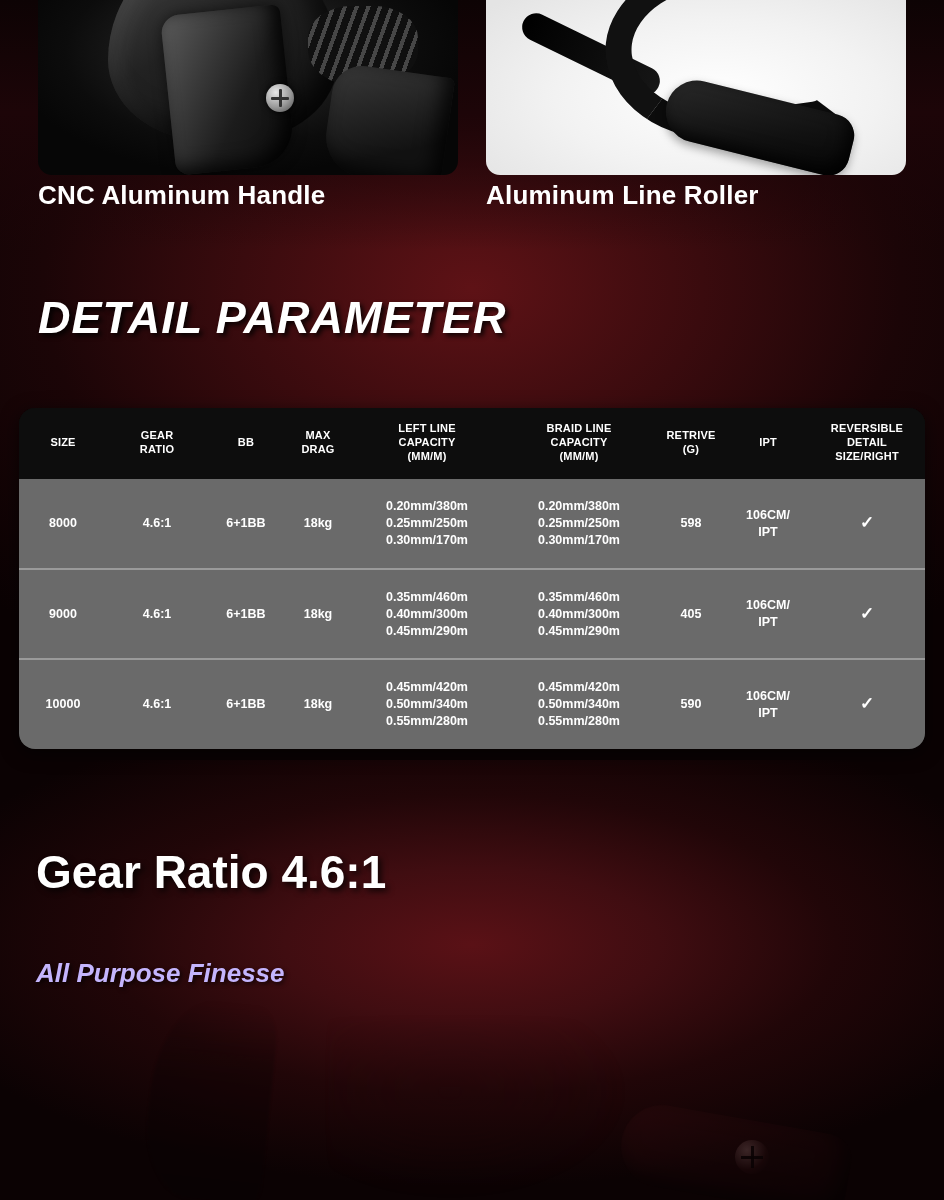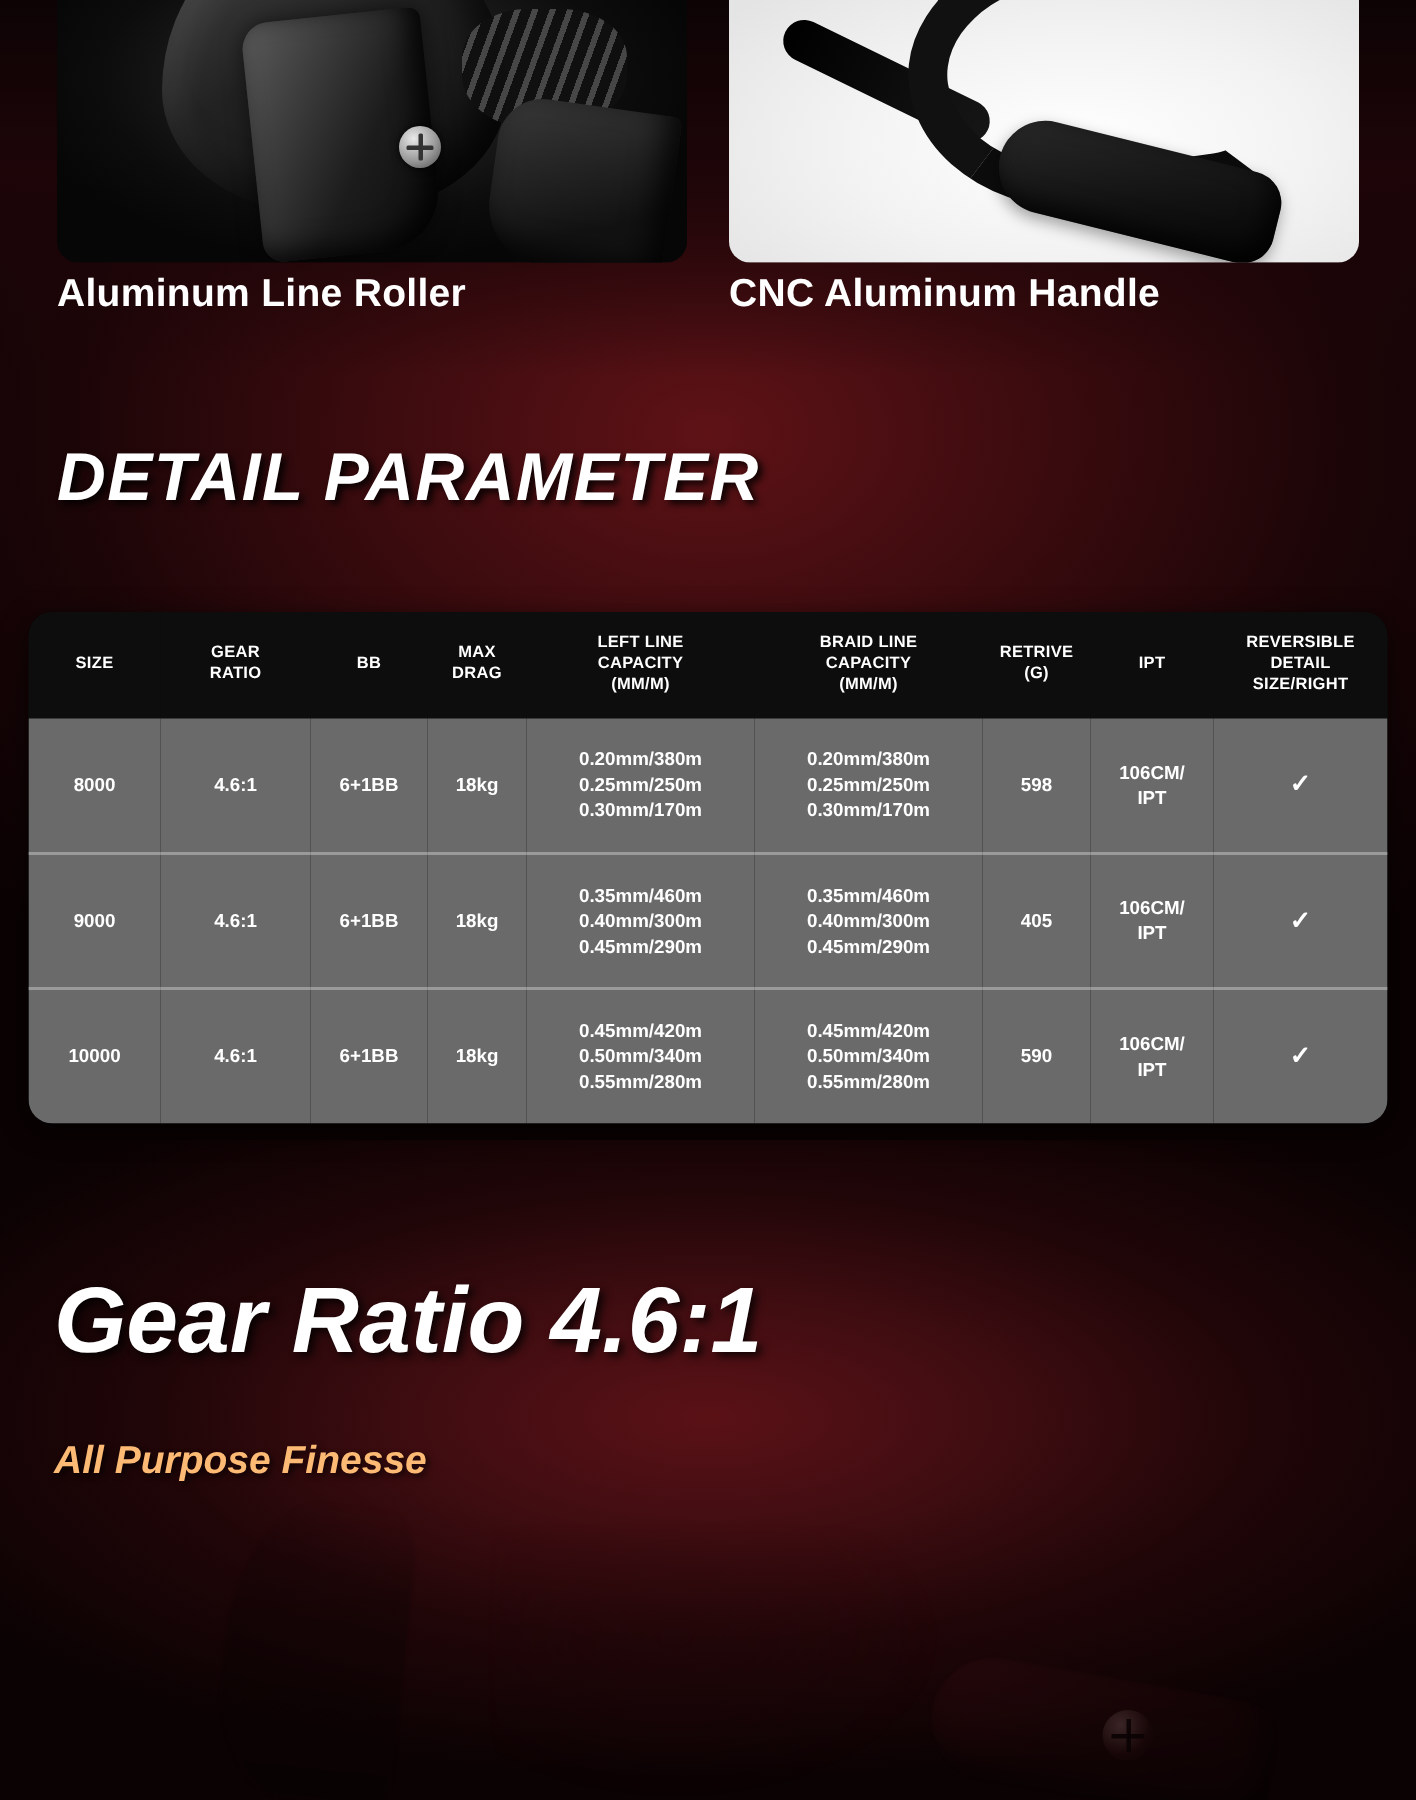--- a/index.html
+++ b/index.html
@@ -208,33 +208,32 @@
   col.c-mono { width: 152px; }
   col.c-braid{ width: 152px; }
   col.c-wt   { width: 72px; }
   col.c-ipt  { width: 82px; }
   col.c-rev  { width: 116px; }
 
   
   .gear-ratio {
     position: absolute;
     top: 845px; left: 36px;
-    font-size: 62px;
-    font-weight: bold;
-    font-style: italic;
+    font-size: 46px;
+    font-weight: bold;
     color: #ffffff;
     text-shadow: 3px 3px 6px rgba(0,0,0,.8);
   }
   .finesse {
     position: absolute;
     top: 958px; left: 36px;
     font-size: 26px;
     font-style: italic;
     font-weight: bold;
-    color: #fdba74;
+    color: #c4b5fd;
     text-shadow: 2px 2px 4px rgba(0,0,0,.7);
   }
 
   
   .silhouette {
     position: absolute;
     left: 0; right: 0; top: 1000px; height: 200px;
     z-index: 1;
     opacity: .45;
   }
@@ -295,22 +294,22 @@
       <div class="pa-screw"></div>
     </div>
     <div class="photo photo-b">
       <div class="pb-arm"></div>
       <div class="pb-handle"></div>
       <div class="pb-knob"></div>
     </div>
   </div>
 
   <div class="captions">
+    <div class="caption">CNC Aluminum Handle</div>
     <div class="caption">Aluminum Line Roller</div>
-    <div class="caption">CNC Aluminum Handle</div>
   </div>
 
   <div class="section-title">DETAIL PARAMETER</div>
 
   <div class="table-card">
     <table class="spec">
       <colgroup>
         <col class="c-size">
           <col class="c-gear">
           <col class="c-bb">

